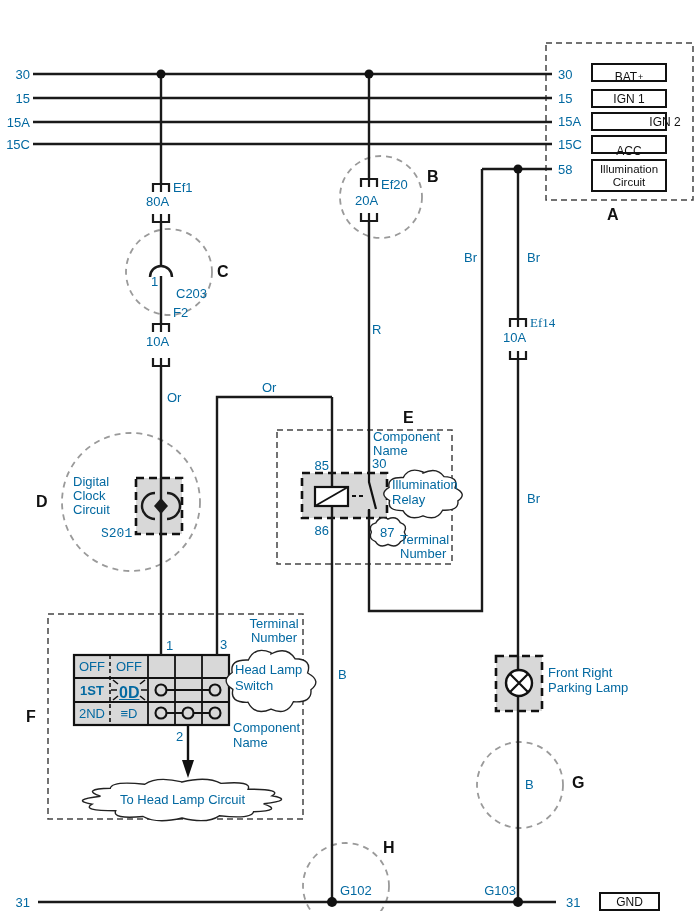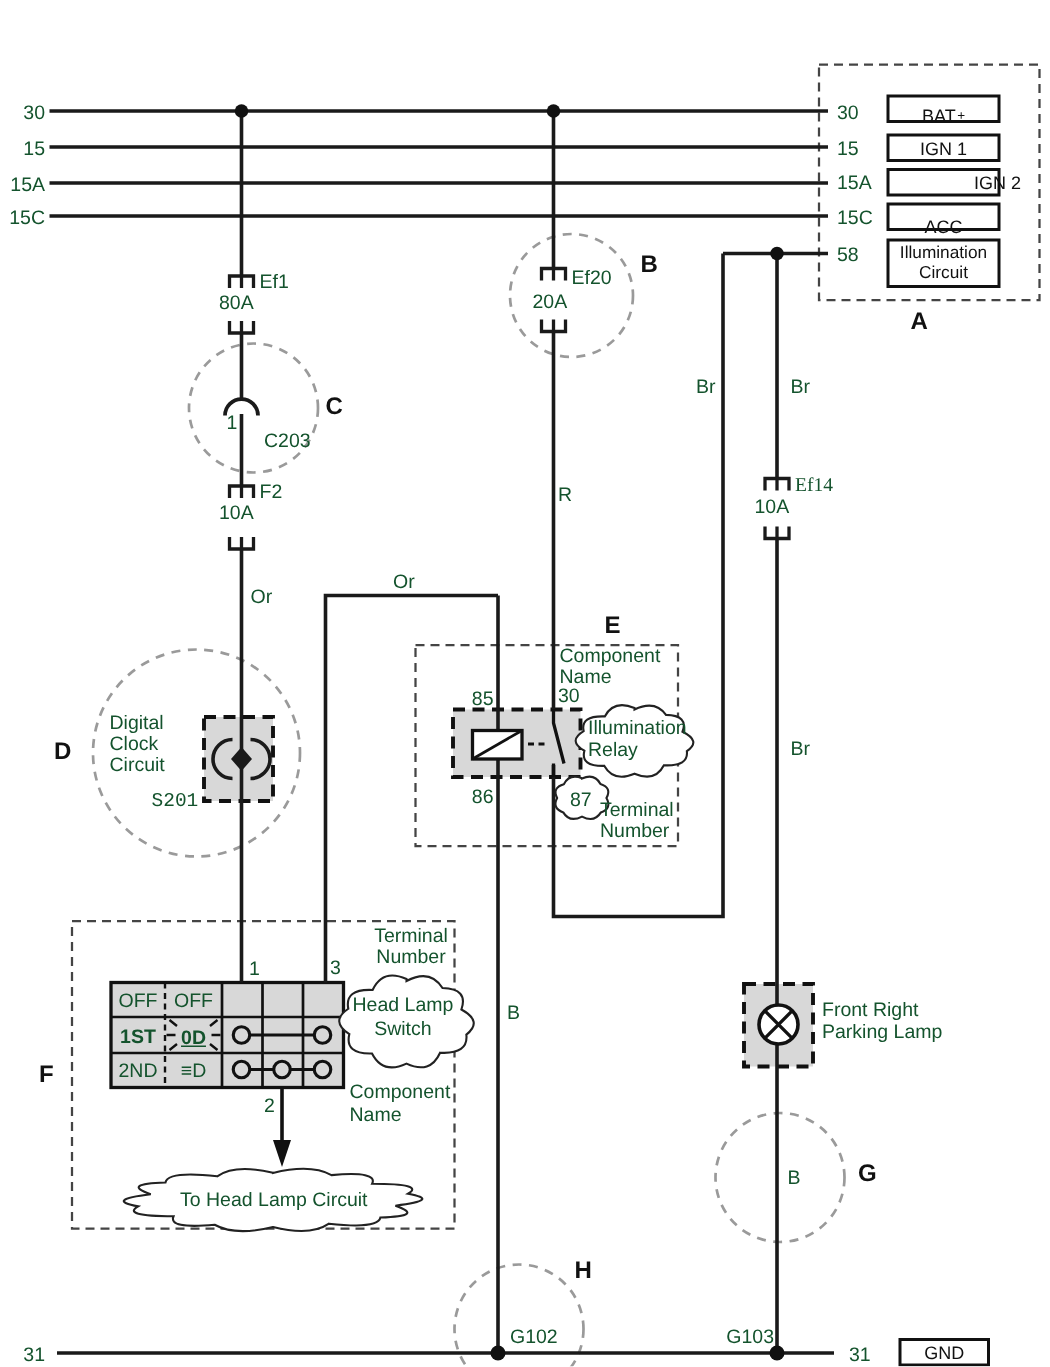--- a/index.html
+++ b/index.html
@@ -1,31 +1,31 @@
 <!DOCTYPE html>
 <html><head>
 <meta charset="utf-8">
 <style>
   html,body{margin:0;padding:0;background:#fff;}
   .stage{position:relative;width:700px;height:911px;background:#fff;overflow:hidden;
          font-family:"Liberation Sans",sans-serif;}
   svg{position:absolute;left:0;top:0;}
-  .t{position:absolute;font:13px "Liberation Sans",sans-serif;color:#14532d;white-space:nowrap;}
+  .t{position:absolute;font:13px "Liberation Sans",sans-serif;color:#0369a1;white-space:nowrap;}
   .b{font-weight:normal;}
   .sec{position:absolute;font:bold 16px "Liberation Sans",sans-serif;color:#111;white-space:nowrap;}
   .r{text-align:right;}
   .c{text-align:center;}
   .ml div{line-height:14px;}
   .ml15 div{line-height:15px;}
-  .ml16 div{line-height:16px;text-align:center;}
+  .ml16 div{line-height:16px;}
   .pwr{position:absolute;display:flex;align-items:center;justify-content:center;
        font:12px "Liberation Sans",sans-serif;color:#111;}
   .pwr sup{font-size:9px;margin-left:1px;}
   .pwr2{flex-direction:column;font-size:11.5px;line-height:13px;}
-  .sm{font-size:13px;font-weight:bold;text-decoration:underline;}
+  .sm{font-size:16px;font-weight:bold;text-decoration:underline;}
 </style>
 </head>
 <body>
 
 <div class="stage">
 
 <svg width="700" height="911" viewBox="0 0 700 911">
 
   <g stroke="#9a9a9a" stroke-width="1.8" fill="none" stroke-dasharray="6,5">
     <circle cx="381" cy="197" r="41"></circle>
@@ -160,21 +160,21 @@
   <div>Illumination</div>
       <div>Circuit</div>
 </div>
 <span class="sec" style="left:607px;top:206px;">A</span>
 
 <span class="t" style="left:173px;top:180px;">Ef1</span>
 <span class="t" style="left:146px;top:194px;">80A</span>
 <span class="t" style="left:381px;top:177px;">Ef20</span>
 <span class="t" style="left:355px;top:193px;">20A</span>
 <span class="sec" style="left:427px;top:168px;">B</span>
-<span class="t" style="left:173px;top:320px;">F2</span>
+<span class="t" style="left:173px;top:305px;">F2</span>
 <span class="t" style="left:146px;top:334px;">10A</span>
 <span class="t" style="left:530px;top:315px;font-family:Liberation Serif, serif;">Ef14</span>
 <span class="t" style="left:503px;top:330px;">10A</span>
 
 <span class="t" style="left:176px;top:259px;margin-top:27px;">C203</span>
 <span class="t" style="left:151px;top:274px;">1</span>
 <span class="sec" style="left:217px;top:263px;">C</span>
 
 <span class="t" style="left:167px;top:390px;">Or</span>
 <span class="t" style="left:262px;top:380px;">Or</span>

